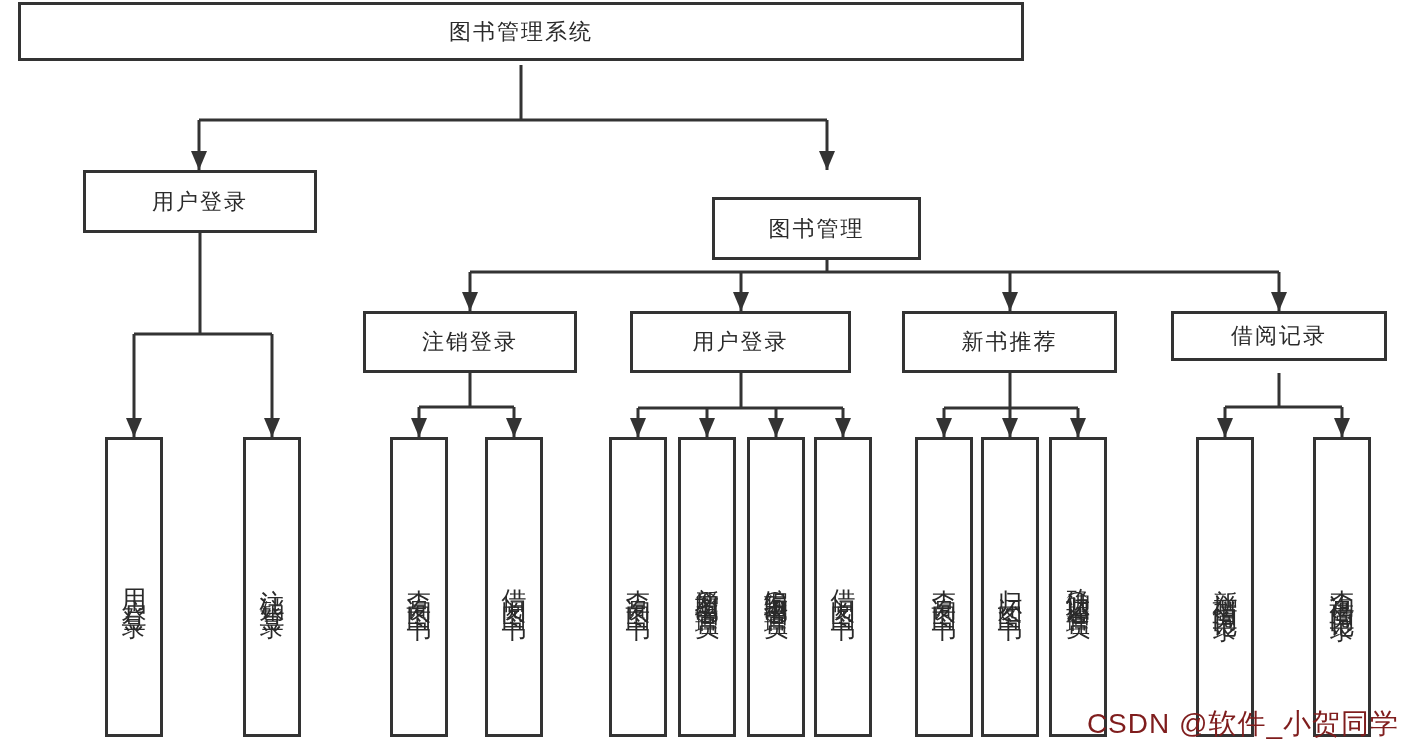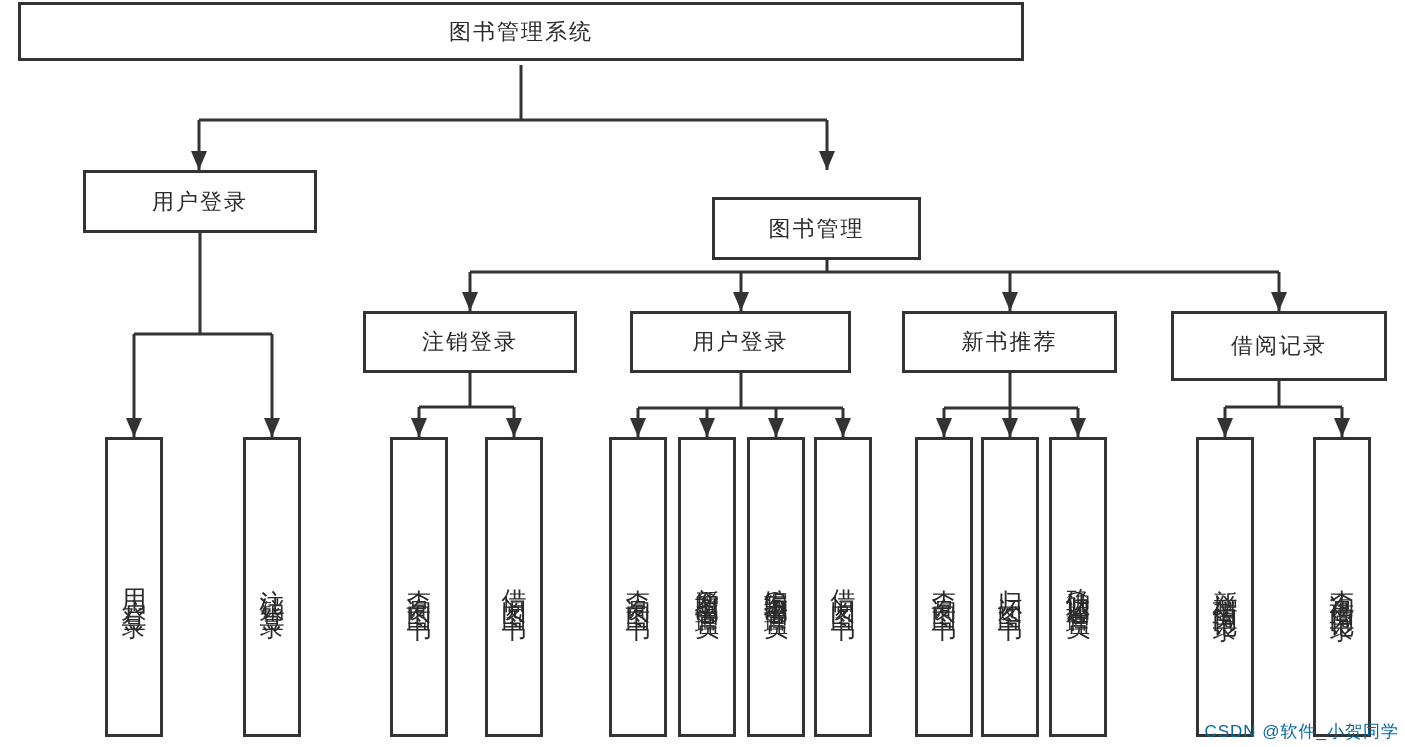--- a/index.html
+++ b/index.html
@@ -40,22 +40,22 @@
     color: #2a2a2a;
     letter-spacing: 9px;
     line-height: 1;
   }
   .leaf.mid span { letter-spacing: 6px; }
   .leaf.tight span { letter-spacing: 4px; font-size: 24px; }
   #watermark {
     position: absolute;
     right: 6px;
     bottom: 4px;
-    font-size: 17px;
-    color: #0369a1;
+    font-size: 28px;
+    color: #7f1d1d;
     letter-spacing: 1px;
     z-index: 5;
     white-space: nowrap;
   }
 </style>
 </head>
 <body>
 
 <div id="stage">
 
@@ -122,21 +122,21 @@
 
   <div class="node h" style="left:363px; top:311px; width:214px; height:62px;">
     <span>注销登录</span>
   </div>
   <div class="node h" style="left:630px; top:311px; width:221px; height:62px;">
     <span>用户登录</span>
   </div>
   <div class="node h" style="left:902px; top:311px; width:215px; height:62px;">
     <span>新书推荐</span>
   </div>
-  <div class="node h" style="left:1171px; top:311px; width:216px; height:70px;">
+  <div class="node h" style="left:1171px; top:311px; width:216px; height:50px;">
     <span>借阅记录</span>
   </div>
 
   <div class="node leaf" style="left:105px;">
     <span>用户登录</span>
   </div>
   <div class="node leaf" style="left:243px;">
     <span>注销登录</span>
   </div>
   <div class="node leaf" style="left:390px;">

